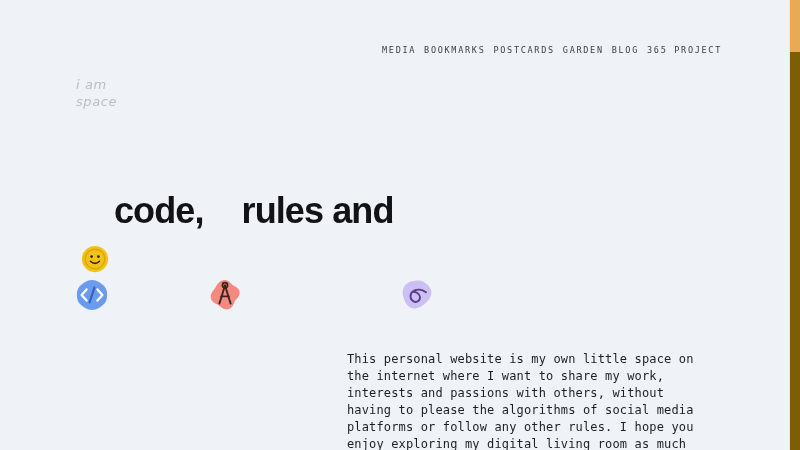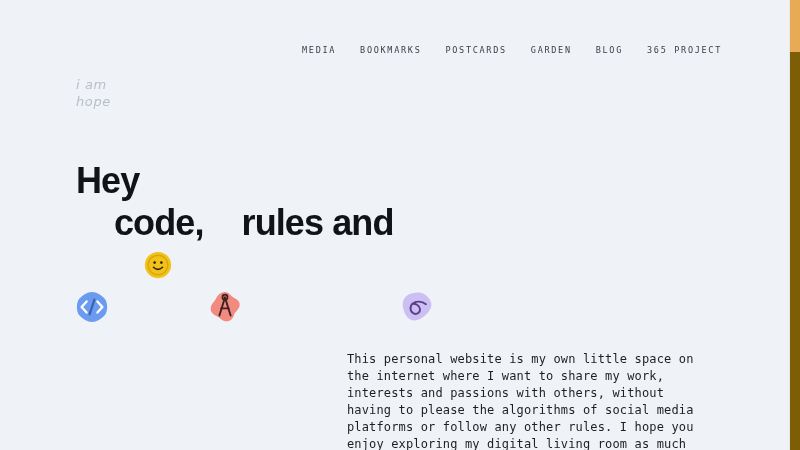--- a/index.html
+++ b/index.html
@@ -48,21 +48,21 @@
     margin-top: 40px;
   }
   .logo-line { display: block; white-space: pre; }
 
   .main-nav {
     position: absolute;
     right: 68px;
     top: 44px;
     display: flex;
     align-items: center;
-    gap: 24px;
+    gap: 8px;
   }
   .nav-item {
     font-family: "DejaVu Sans Mono", monospace;
     font-size: 8.5px;
     letter-spacing: 1.7px;
     color: #3a3f46;
     text-transform: uppercase;
     white-space: nowrap;
     text-decoration: none;
     cursor: pointer;
@@ -139,37 +139,36 @@
 </style>
 </head>
 <body>
 
 <div class="page">
 
   <div class="site-header">
 
     <div class="logo">
       <span class="logo-line">i am</span>
-      <span class="logo-line">hope</span>
+      <span class="logo-line">space</span>
     </div>
 
     <nav class="main-nav">
       <a class="nav-item" href="#">MEDIA</a>
       <a class="nav-item" href="#">BOOKMARKS</a>
       <a class="nav-item" href="#">POSTCARDS</a>
       <a class="nav-item" href="#">GARDEN</a>
       <a class="nav-item" href="#">BLOG</a>
       <a class="nav-item" href="#">365 PROJECT</a>
     </nav>
   </div>
 
   <div class="hero">
 
     <div class="hero-line">
-      <span class="txt">Hey</span>
 
       <span class="emoji emoji-smile">
         <svg viewBox="0 0 32 32" width="30" height="30" aria-hidden="true">
           <circle cx="16" cy="16" r="14" fill="#f2c21a"></circle>
           <circle cx="16" cy="16" r="10.5" fill="none" stroke="#d9a908" stroke-width="1.6"></circle>
           <circle cx="12.4" cy="13.4" r="1.45" fill="#2e2407"></circle>
           <circle cx="19.6" cy="13.4" r="1.45" fill="#2e2407"></circle>
           <path d="M11.2 18.4 Q16 23 20.8 18.4" fill="none" stroke="#2e2407" stroke-width="1.7" stroke-linecap="round"></path>
         </svg>
       </span>

